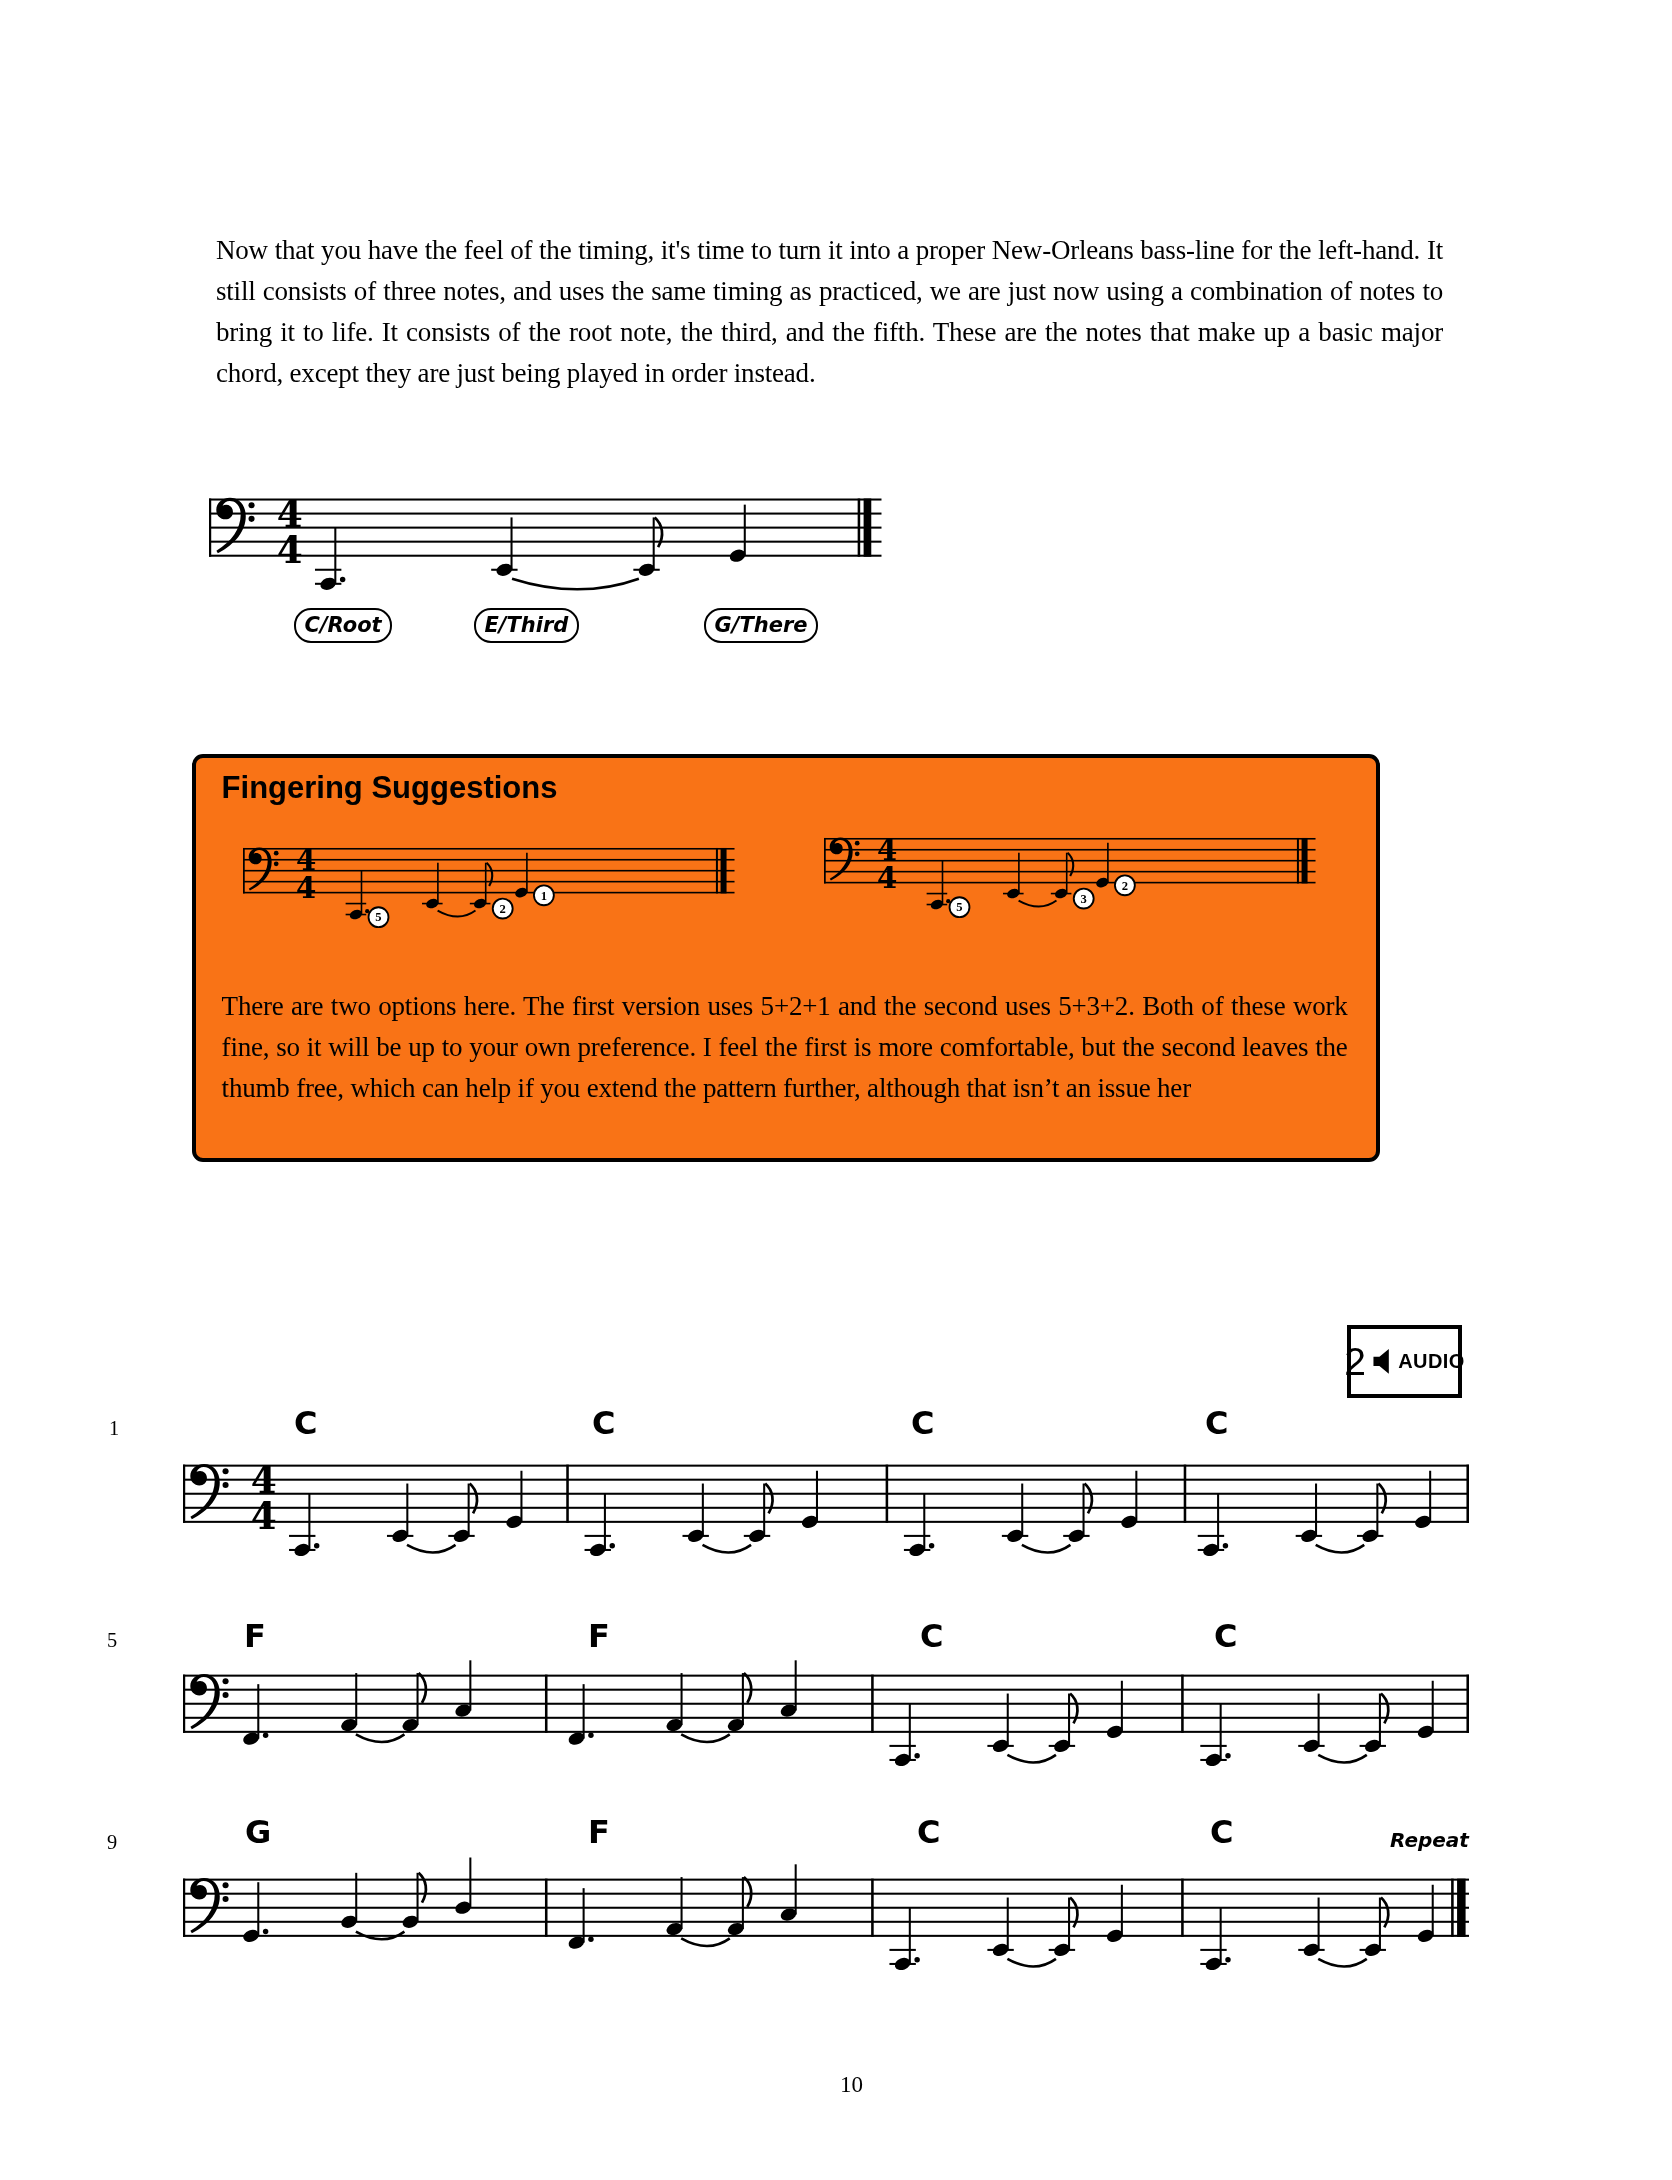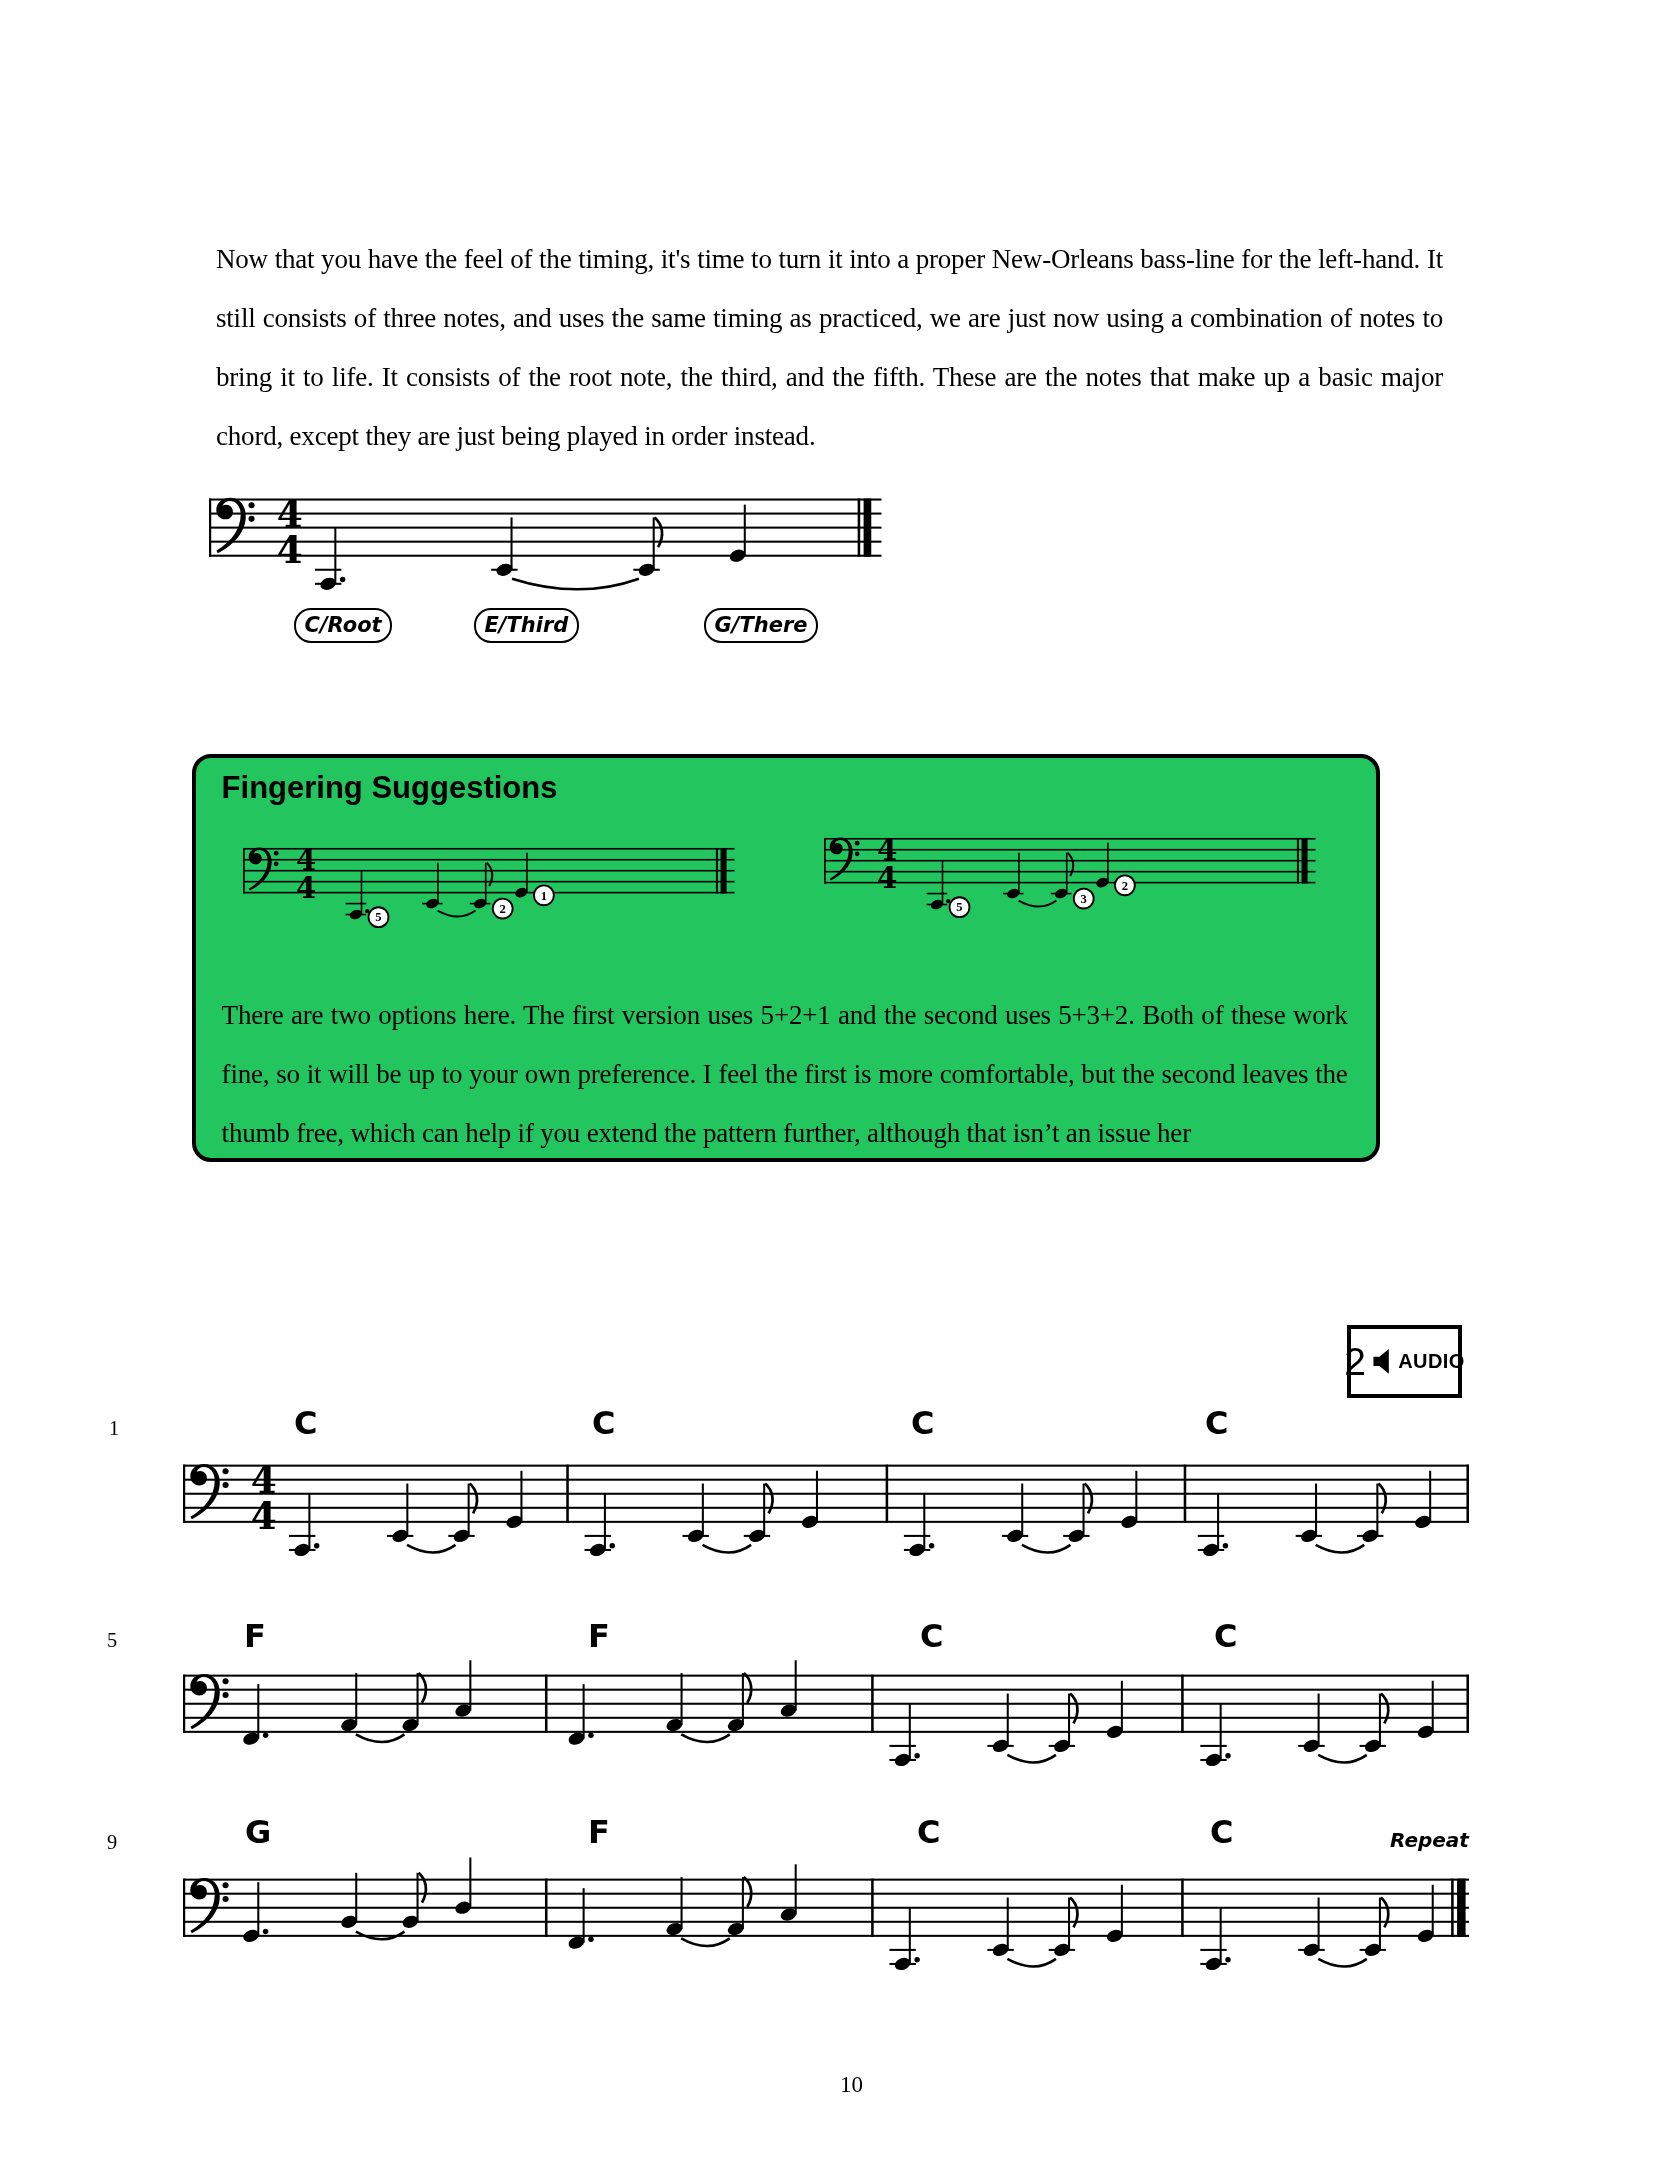--- a/index.html
+++ b/index.html
@@ -2,25 +2,25 @@
 <html style="font-size:13.6px"><head>
 <meta charset="utf-8">
 <style>
   html,body{margin:0;padding:0;background:#888;}
   .page{position:relative;width:1673px;height:2181px;background:#ffffff;color:#000;
         font-family:"Liberation Serif",serif;overflow:hidden;}
   svg{overflow:visible;display:block;}
   .abs{position:absolute;}
   .title{width:100%;text-align:center;font-family:"Liberation Sans",sans-serif;
          font-weight:bold;font-size:51px;letter-spacing:0.4px;}
-  .body-text{font-size:27px;line-height:59px;text-align:justify;letter-spacing:-0.2px;}
+  .body-text{font-size:27px;line-height:41px;text-align:justify;letter-spacing:-0.2px;}
   .note-label{position:absolute;font-family:"DejaVu Sans",sans-serif;font-style:italic;
               font-weight:bold;font-size:21px;border:2.6px solid #000;border-radius:17px;
               padding:2.6px 8.5px 4.3px 8.5px;background:#fff;}
-  .fbox{position:absolute;border:4.3px solid #000;border-radius:19px;background:#22c55e;}
+  .fbox{position:absolute;border:4.3px solid #000;border-radius:11px;background:#f97316;}
   .fbox-head{position:absolute;font-family:"Liberation Sans",sans-serif;font-weight:bold;
              font-size:31px;}
   .chord{position:absolute;font-family:"DejaVu Sans",sans-serif;font-weight:700;
          font-size:32px;}
   .mnum{position:absolute;font-size:20.4px;}
   .repeat{position:absolute;font-family:"DejaVu Sans",sans-serif;font-weight:bold;
           font-style:italic;font-size:20px;}
   .audio-badge{position:absolute;border:4.3px solid #000;background:#fff;
                display:flex;align-items:center;justify-content:center;gap:5.1px;}
   .audio-num{font-family:"Liberation Sans",sans-serif;font-size:39px;line-height:1;}

